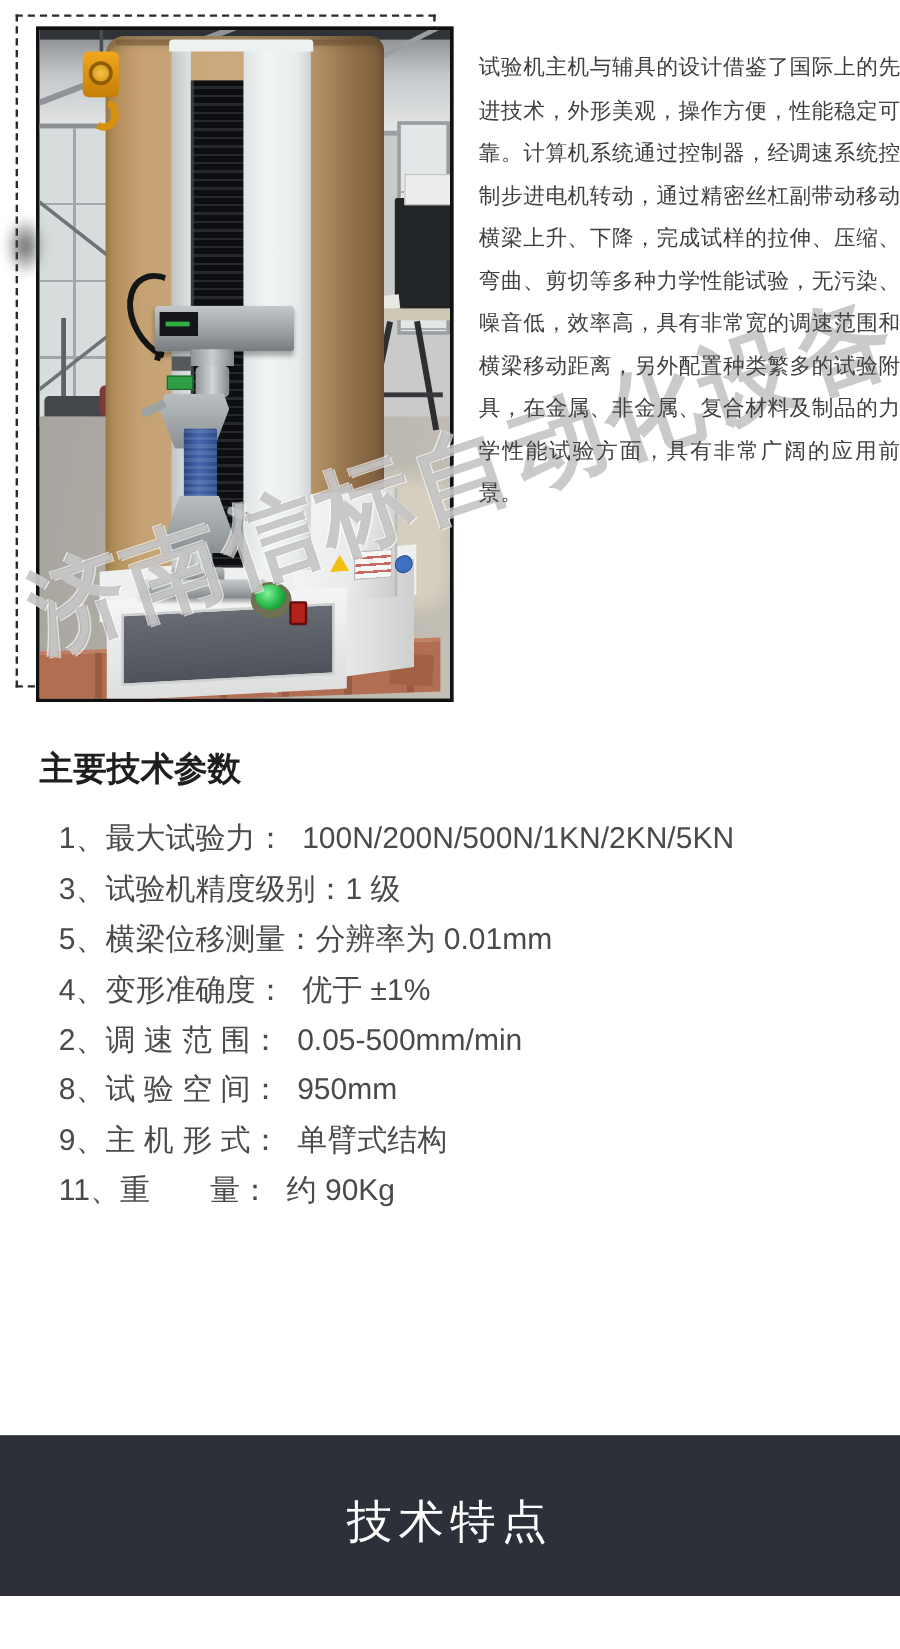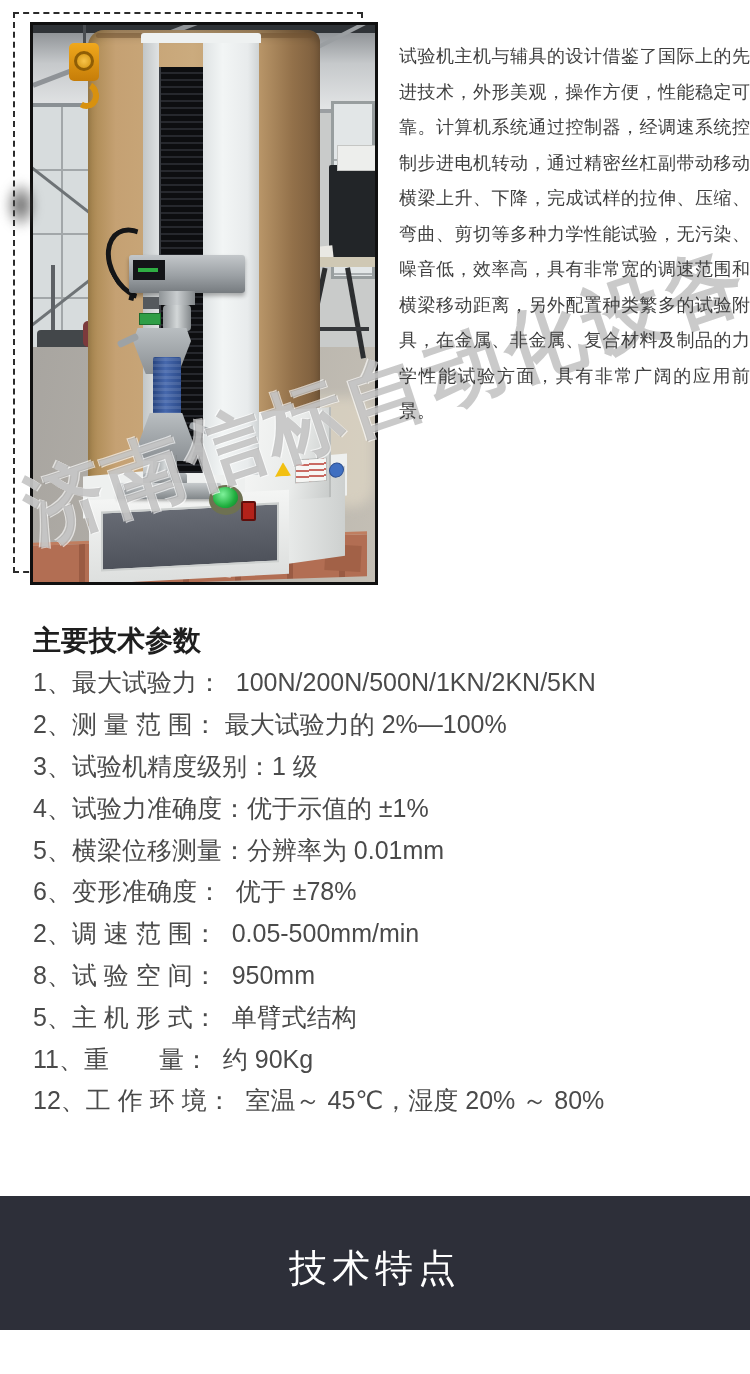--- a/index.html
+++ b/index.html
@@ -144,21 +144,21 @@
     color:rgba(128,128,128,.42);
     text-shadow:1px 1px 0 rgba(255,255,255,.65),-1px -1px 0 rgba(255,255,255,.65);
     transform:rotate(-18.5deg);transform-origin:0 50%;pointer-events:none;}
   
   .desc{position:absolute;left:399px;top:39px;width:351px;margin:0;z-index:10;
     font-size:18px;line-height:35.5px;color:#404040;
     text-align:justify;text-justify:inter-ideograph;}
   
   .spec-heading{position:absolute;left:33px;top:622px;margin:0;z-index:10;
     font-size:28px;font-weight:700;color:#1e1e1e;}
-  .spec-list{position:absolute;left:33px;top:662px;margin:0;padding:0;list-style:none;z-index:10;}
+  .spec-list{position:absolute;left:33px;top:662px;margin:16px;padding:0;list-style:none;z-index:10;}
   .spec-list li{height:41.8px;display:flex;align-items:center;
     font-size:25px;color:#4a4a4a;white-space:pre;}
   
   .banner{position:absolute;left:0;top:1196px;width:750px;height:134px;background:#2d2f39;
     display:flex;align-items:center;justify-content:center;}
   .banner-title{color:#ffffff;font-size:38px;letter-spacing:5px;padding-top:10px;}
 </style>
 </head>
 <body>
 
@@ -252,30 +252,27 @@
 
     <div class="watermark">济南信标自动化设备</div>
 
     <p class="desc">试验机主机与辅具的设计借鉴了国际上的先进技术，外形美观，操作方便，性能稳定可靠。计算机系统通过控制器，经调速系统控制步进电机转动，通过精密丝杠副带动移动横梁上升、下降，完成试样的拉伸、压缩、弯曲、剪切等多种力学性能试验，无污染、噪音低，效率高，具有非常宽的调速范围和横梁移动距离，另外配置种类繁多的试验附具，在金属、非金属、复合材料及制品的力学性能试验方面，具有非常广阔的应用前景。</p>
   </section>
 
   <section>
     <h2 class="spec-heading">主要技术参数</h2>
     <ul class="spec-list">
       <li>1、最大试验力：  100N/200N/500N/1KN/2KN/5KN</li>
-      <li>2、测 量 范 围： 最大试验力的 2%—100%</li>
       <li>3、试验机精度级别：1 级</li>
-      <li>4、试验力准确度：优于示值的 ±1%</li>
       <li>5、横梁位移测量：分辨率为 0.01mm</li>
-      <li>6、变形准确度：  优于 ±78%</li>
+      <li>4、变形准确度：  优于 ±1%</li>
       <li>2、调 速 范 围：  0.05-500mm/min</li>
       <li>8、试 验 空 间：  950mm</li>
-      <li>5、主 机 形 式：  单臂式结构</li>
+      <li>9、主 机 形 式：  单臂式结构</li>
       <li>11、重　　量：  约 90Kg</li>
-      <li>12、工 作 环 境：  室温～ 45℃，湿度 20% ～ 80%</li>
     </ul>
   </section>
 
   <footer class="banner">
     <div class="banner-title">技术特点</div>
   </footer>
 
 </div>
 
 </body></html>

